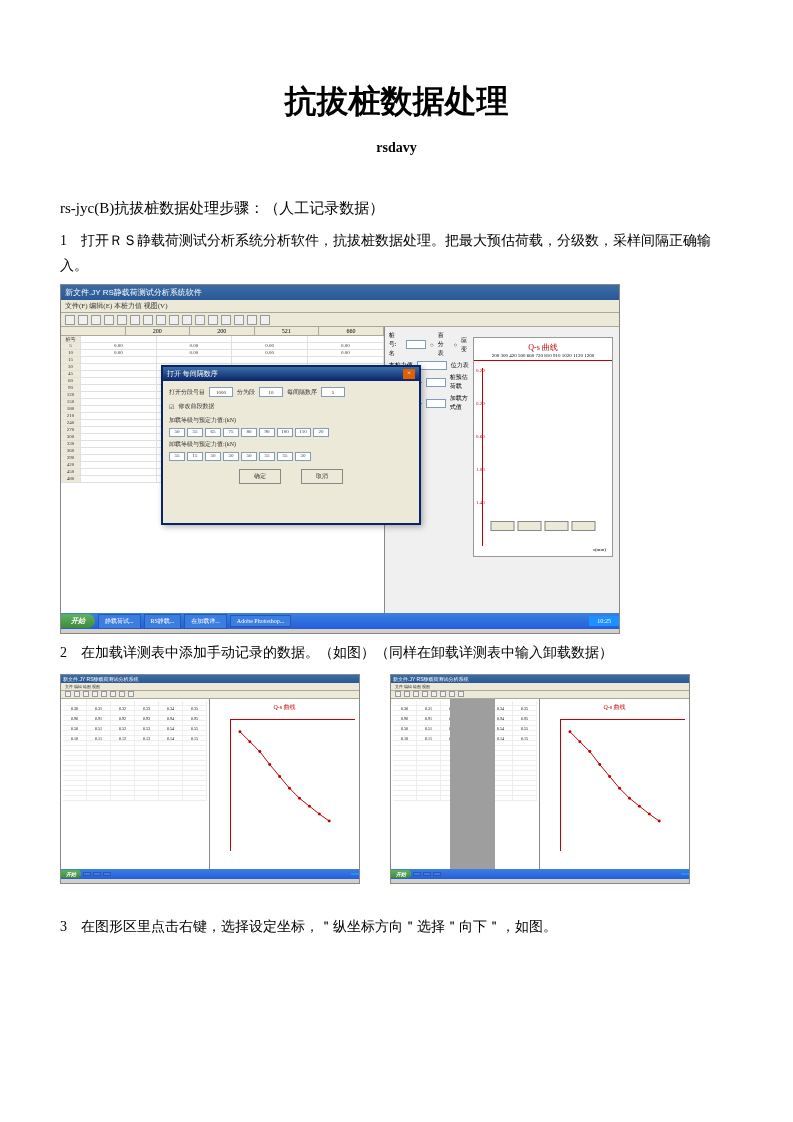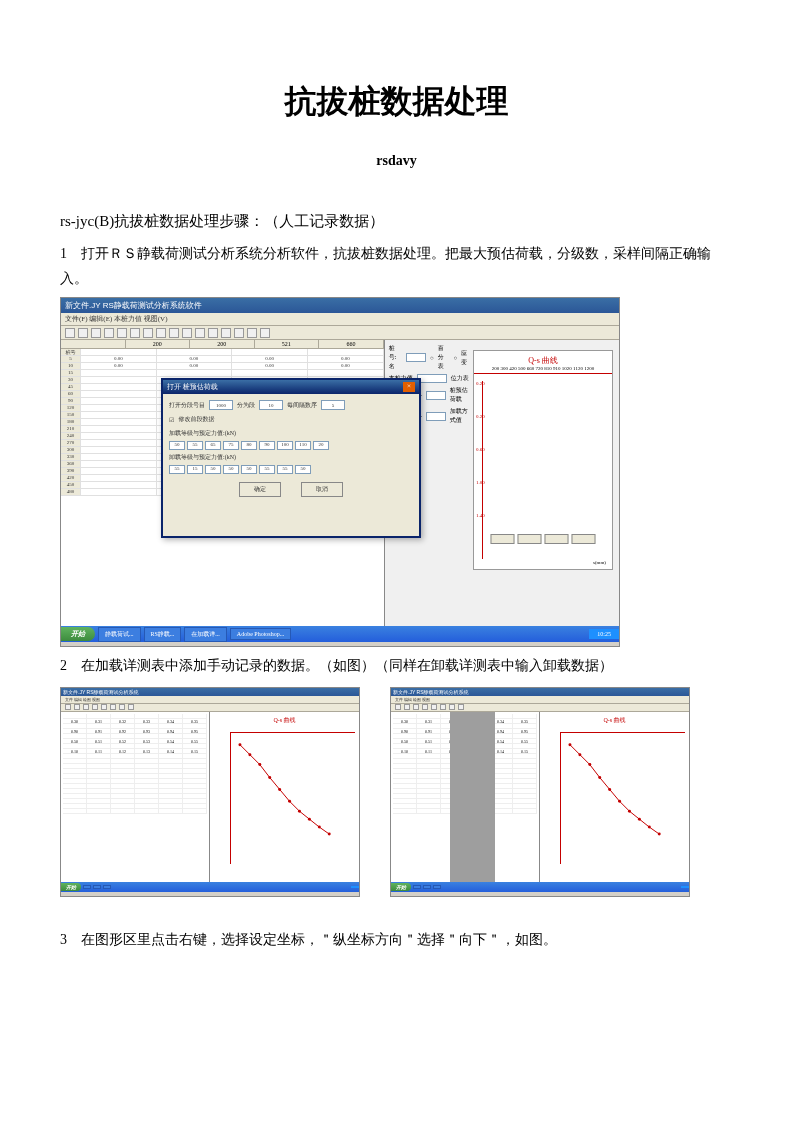--- a/index.html
+++ b/index.html
@@ -9,21 +9,21 @@
       background: #fff;
       font-family: "SimSun", "宋体", serif;
       color: #000;
       padding: 80px 60px 40px 60px;
     }
     .title {
       text-align: center;
       font-size: 32px;
       font-weight: bold;
       font-family: Liberation Mono, monospace;
-      margin-bottom: 29px;
+      margin-bottom: 16px;
     }
     .author {
       text-align: center;
       font-size: 14px;
       font-weight: bold;
       font-family: "Times New Roman", serif;
       margin-bottom: 40px;
     }
     .section-heading {
       font-size: 15px;
@@ -620,21 +620,21 @@
             <div></div>
             <div></div>
         </div>
         <div style="position:absolute;bottom:4px;right:6px;font-size:5px">s(mm)</div>
       </div>
     </div>
   </div>
 
   <div class="dialog">
     <div class="dtitle">
-      <span>打开 桩预估荷载</span>
+      <span>打开 每间隔数序</span>
       <span style="background:#e25f00;padding:0 4px;">×</span>
     </div>
     <div class="dbody">
       <div class="drow">
         <span>打开分段号目</span>
         <span class="inp">1000</span>
         <span>分为段</span>
         <span class="inp">10</span>
         <span>每间隔数序</span>
         <span class="inp">5</span>

